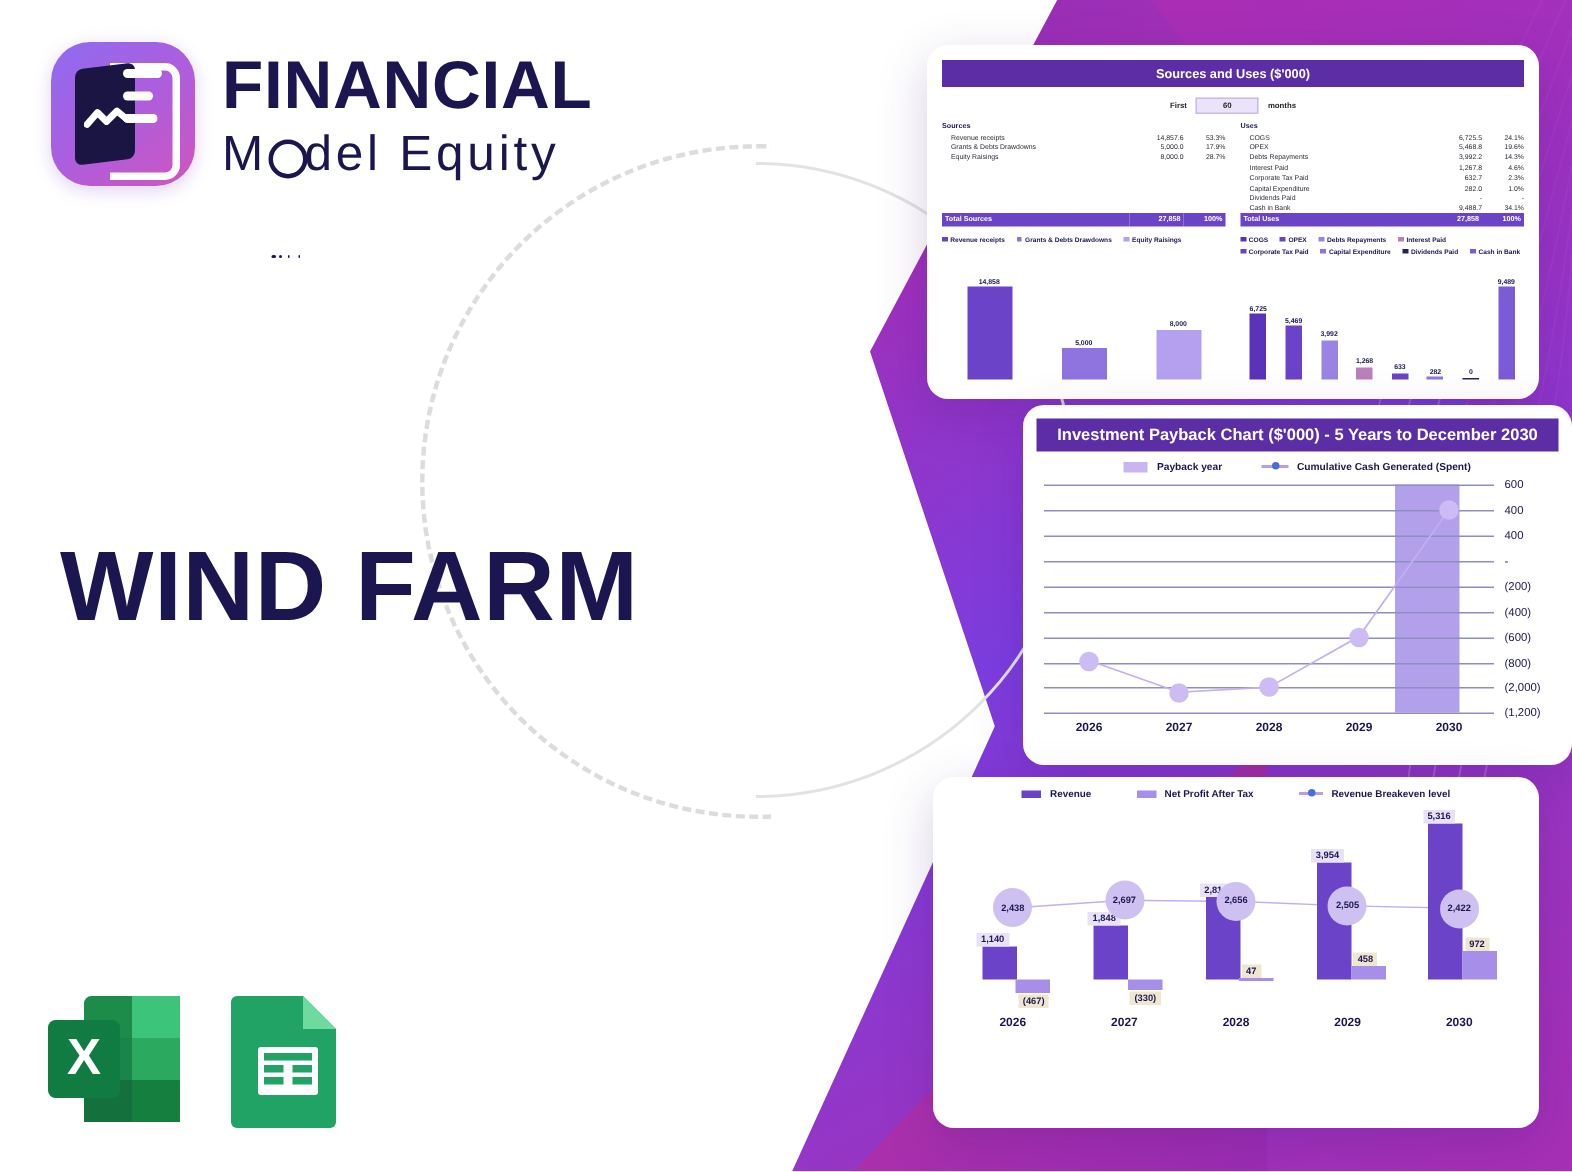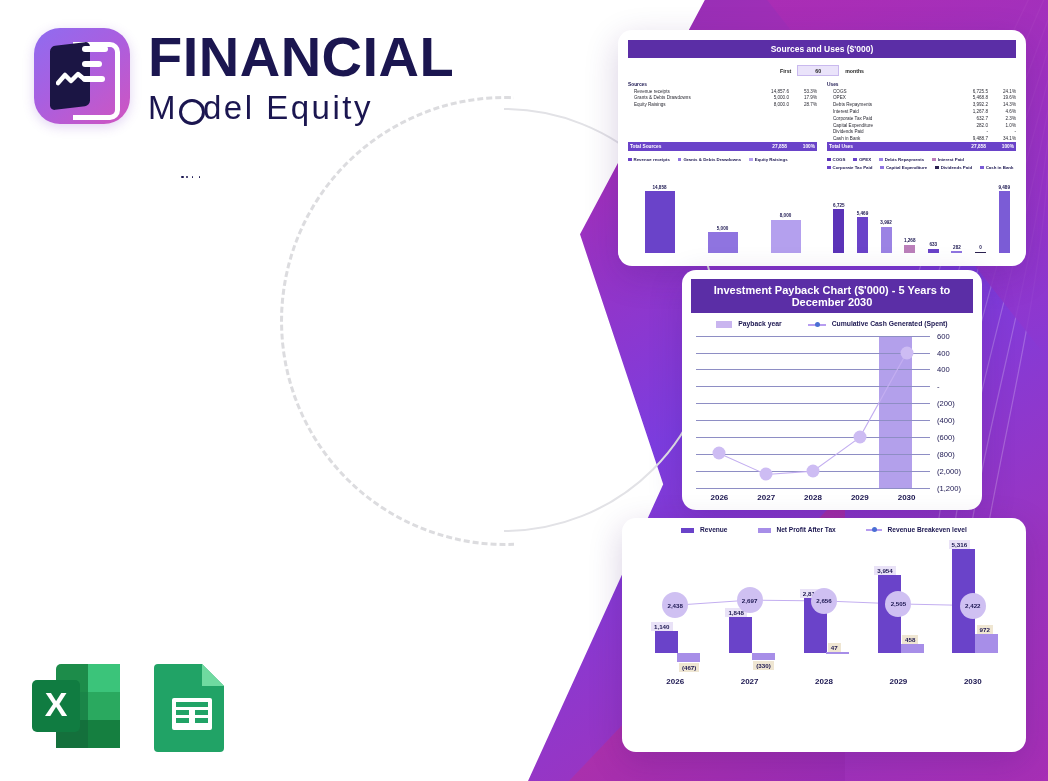--- a/index.html
+++ b/index.html
@@ -44,21 +44,21 @@
     position:relative;box-shadow:0 3px 12px rgba(120,60,200,.22);}
   .logo-card{position:absolute;left:16px;top:16px;width:40px;height:64px;background:#1b1544;
     border-radius:5px;transform:skewY(-7deg);}
   .logo-wave{position:absolute;left:22px;top:43px;}
   .logo-lines{position:absolute;right:14px;top:18px;width:34px;height:60px;}
   .logo-lines i{display:block;height:6px;background:#fff;border-radius:3px;margin-bottom:9px;}
   .logo-lines i.a{width:26px}.logo-lines i.b{width:20px}.logo-lines i.c{width:23px}
   .logo-outline{position:absolute;right:10px;top:14px;width:42px;height:68px;
     border:5px solid #fff;border-left:none;border-radius:0 10px 10px 0;}
   .logo-text{line-height:1;}
-  .logo-t1{font-size:56px;font-weight:700;letter-spacing:.5px;color:#1b1650;}
+  .logo-t1{font-size:45px;font-weight:700;letter-spacing:.5px;color:#1b1650;}
   .logo-t2{font-size:33px;font-weight:500;letter-spacing:2.5px;color:#1b1650;margin-top:6px;
     display:flex;align-items:center;}
   .oglyph{position:relative;display:inline-block;width:25px;height:33px;}
   .oglyph .ring{position:absolute;left:1px;top:8px;width:20px;height:20px;border:3px solid #1b1650;border-radius:50%;}
   .oglyph .bars{position:absolute;left:3px;top:11px;width:19px;}
   .oglyph .bars i{display:block;height:2px;background:#1b1650;margin-bottom:2px;border-radius:1px;}
   .oglyph .bars i:nth-child(1){width:19px}
   .oglyph .bars i:nth-child(2){width:15px;margin-left:2px}
   .oglyph .bars i:nth-child(3){width:11px;margin-left:4px}
   .oglyph .bars i:nth-child(4){width:7px;margin-left:6px}
@@ -69,21 +69,21 @@
 
   
   .appicons{position:absolute;left:30px;top:660px;display:flex;gap:28px;}
   .excel-ico{position:relative;width:94px;height:92px;}
   .sheets-ico{position:relative;width:78px;height:92px;}
 
   
   .card{position:absolute;background:#fff;border-radius:14px;
     box-shadow:0 10px 34px rgba(60,20,110,.20);overflow:hidden;}
   .card1{left:618px;top:30px;width:408px;height:236px;}
-  .card2{left:682px;top:270px;width:300px;height:240px;}
+  .card2{left:682px;top:270px;width:366px;height:240px;}
   .card3{left:622px;top:518px;width:404px;height:234px;}
 
   .card-title{background:#5b2ea6;color:#fff;font-weight:700;text-align:center;}
   .c1-title{margin:10px 10px 0 10px;font-size:8.5px;padding:4px 0;}
   .c2-title{margin:9px 9px 0 9px;font-size:11px;padding:5px 0;}
   .c3-title{margin:12px 12px 0 12px;font-size:9.5px;padding:5px 0;}
 
   
   .c1-first{display:flex;justify-content:center;align-items:center;gap:6px;margin-top:7px;
     font-size:5.2px;font-weight:700;color:#222;}
@@ -190,20 +190,21 @@
               <i></i>
               <i></i>
               <i></i>
             </span>
         </span>
         <span>del Equity</span>
       </div>
     </div>
   </div>
 
+  <div class="headline">WIND FARM</div>
 
   <div class="appicons">
     <div class="excel-ico">
       <svg width="94" height="92" viewBox="0 0 94 92">
         <rect x="26" y="4" width="64" height="84" rx="5" fill="#1d8c4a"></rect>
         <rect x="58" y="4" width="32" height="28" fill="#3bc47a"></rect>
         <rect x="58" y="32" width="32" height="28" fill="#2aa95f"></rect>
         <rect x="58" y="60" width="32" height="28" fill="#157f40"></rect>
         <rect x="26" y="32" width="32" height="28" fill="#1a8548"></rect>
         <rect x="26" y="60" width="32" height="28" fill="#14703c"></rect>

